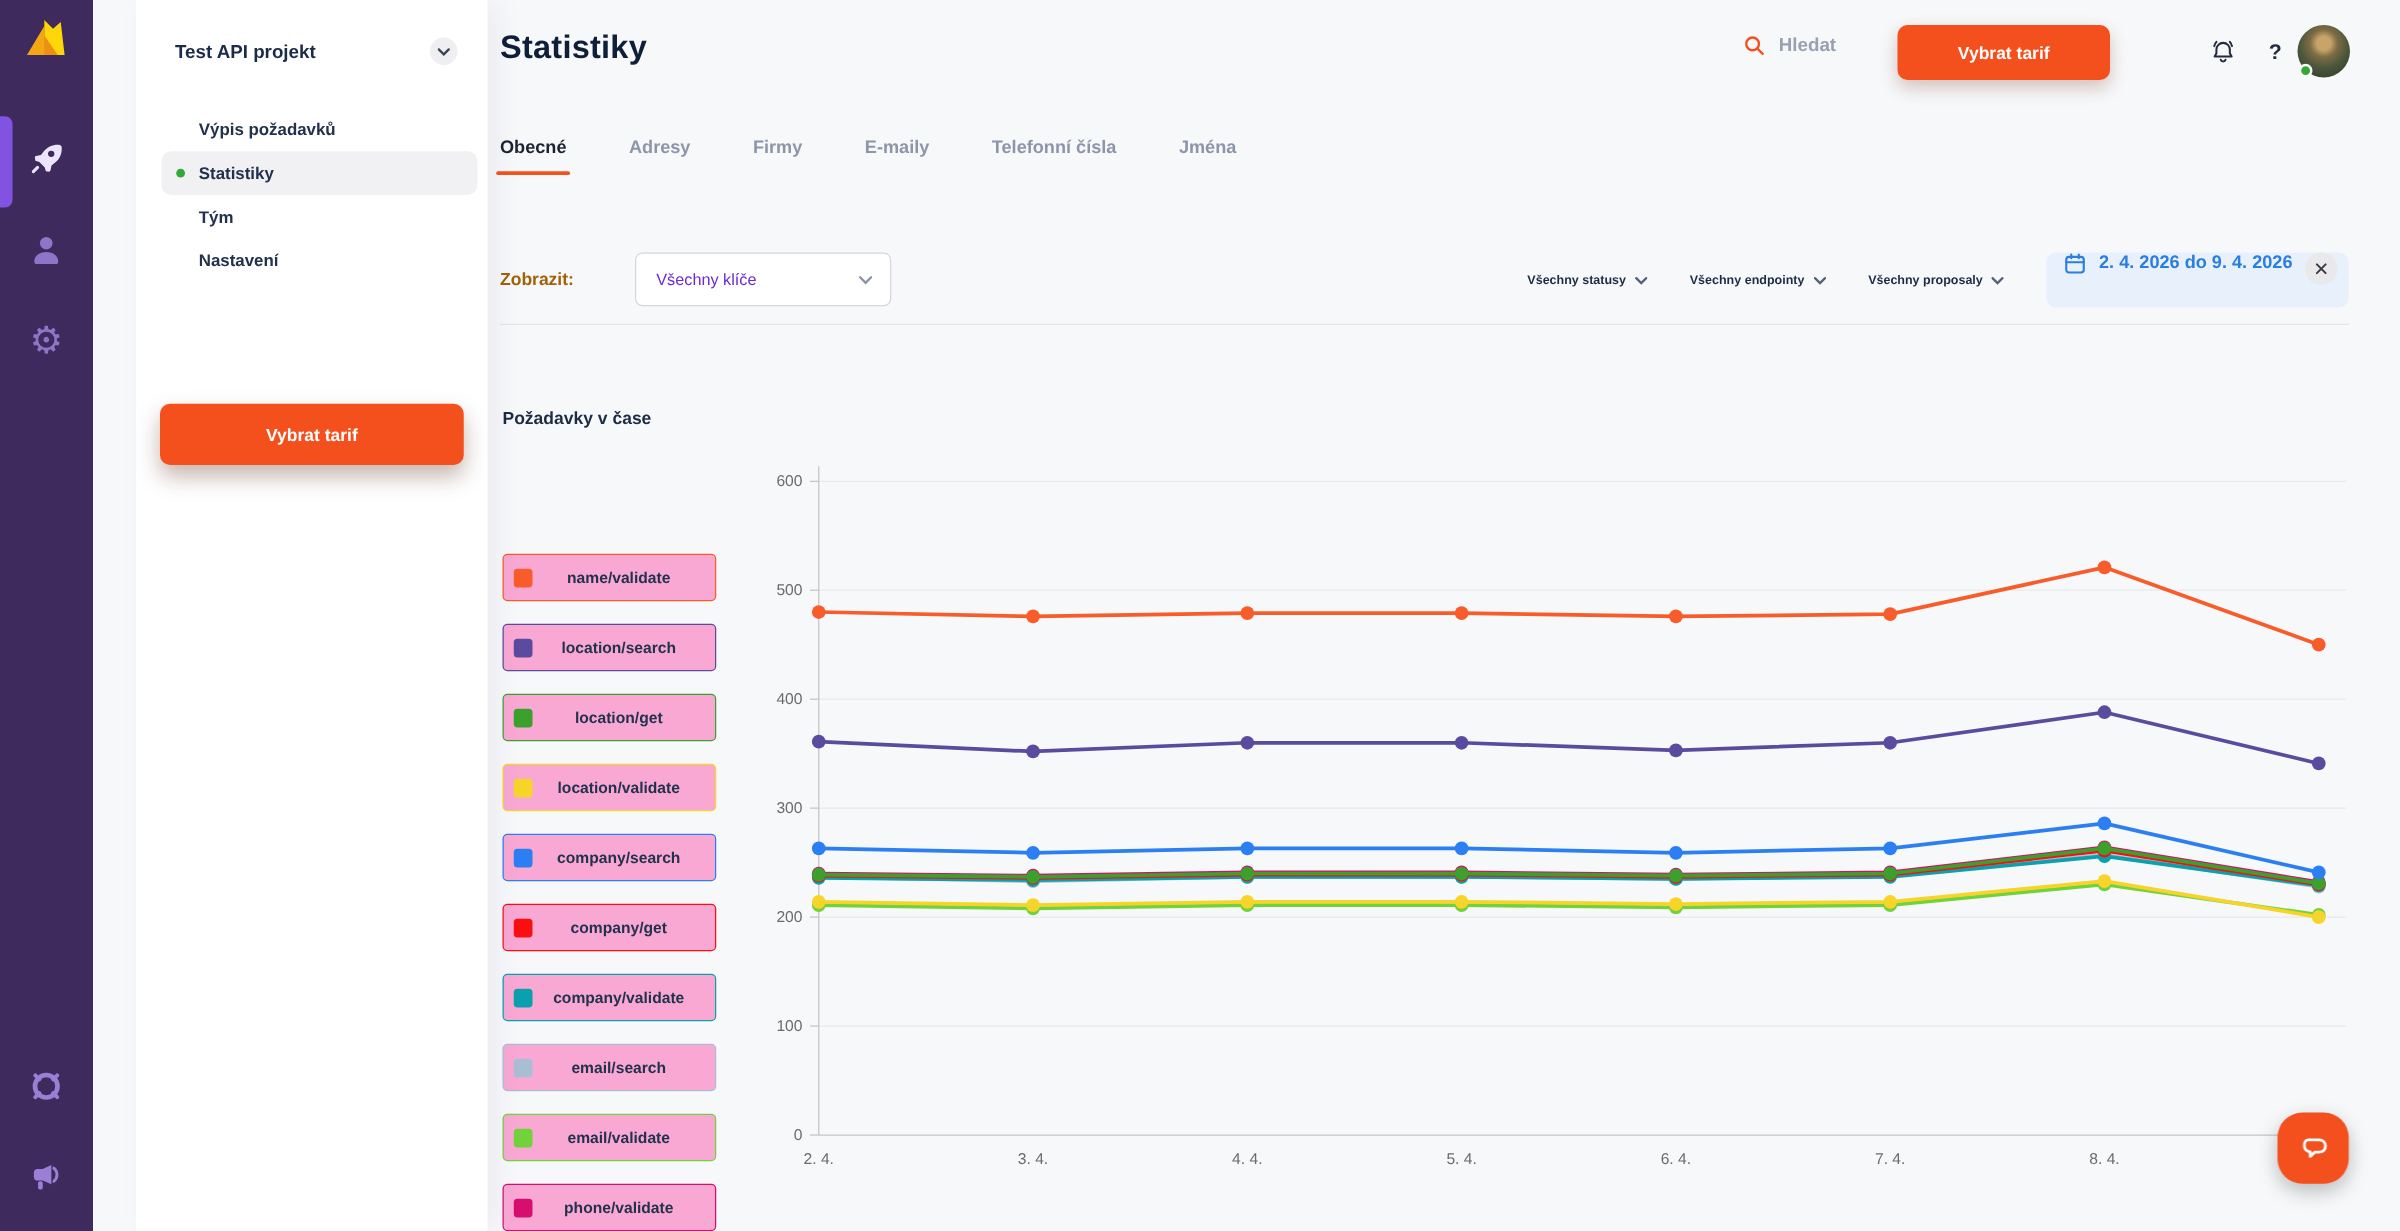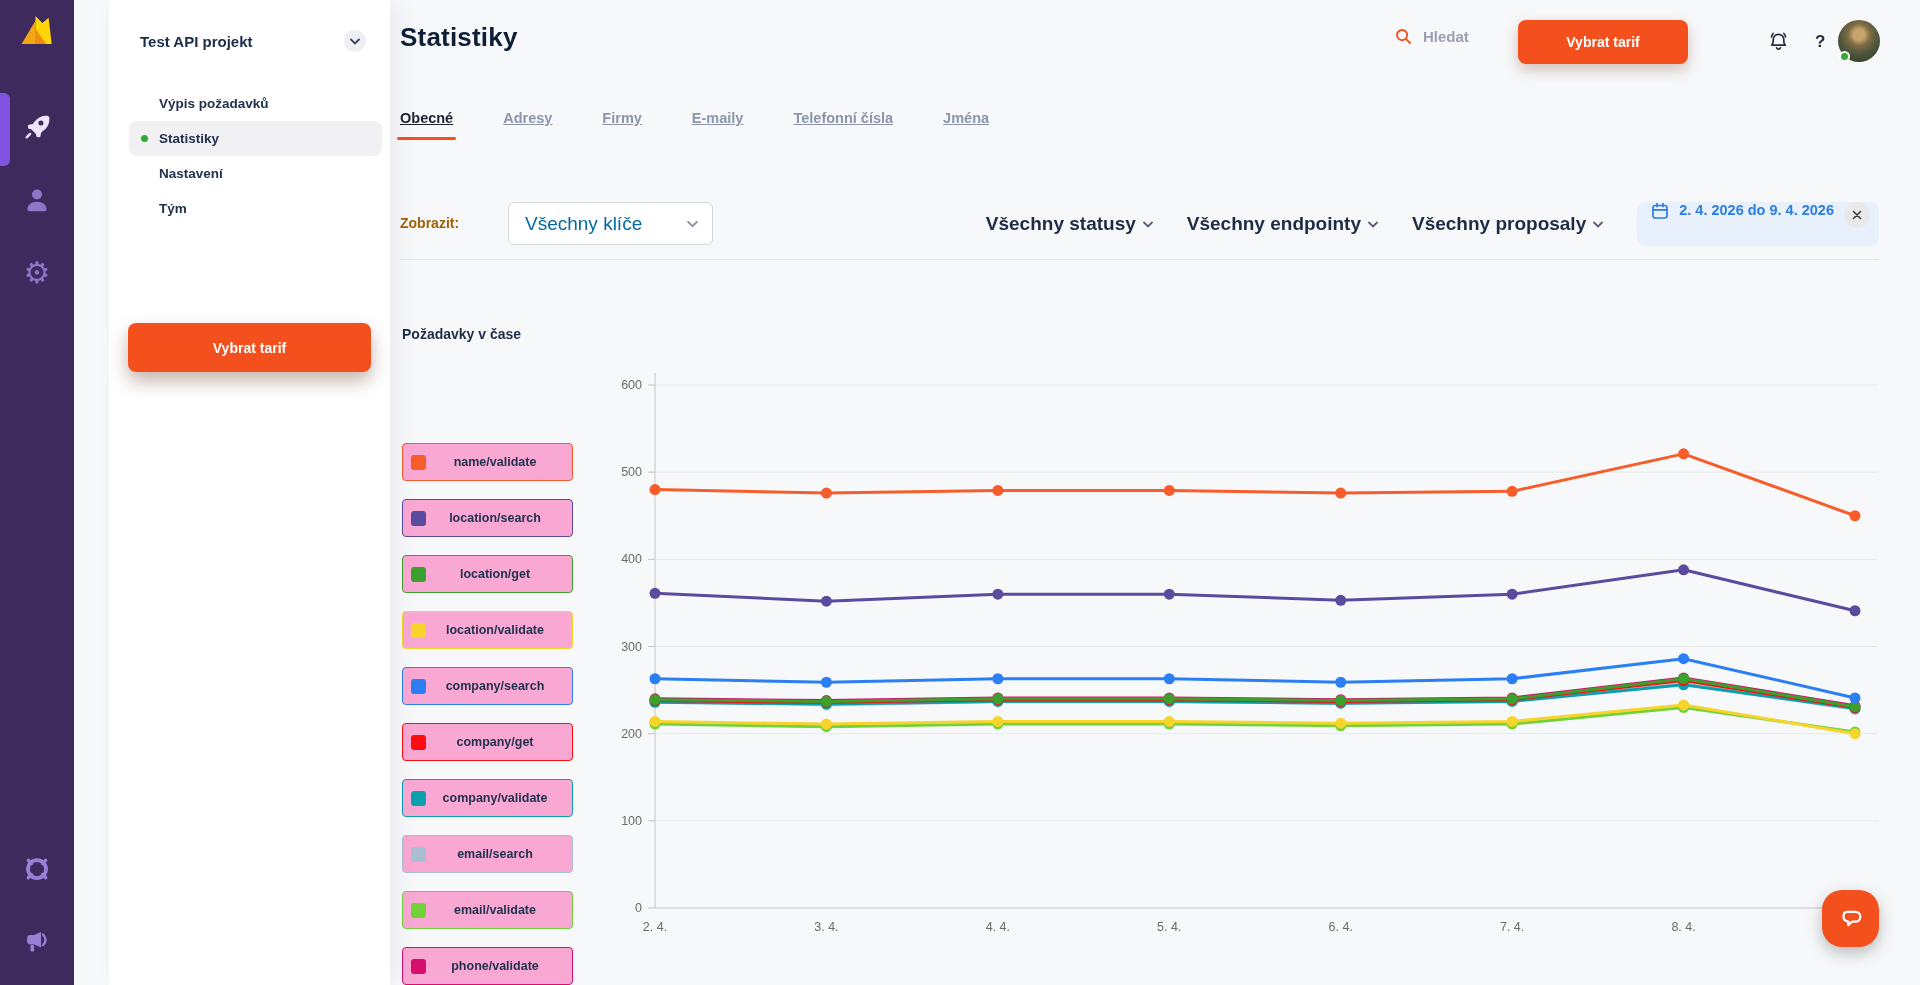--- a/index.html
+++ b/index.html
@@ -42,32 +42,32 @@
                 box-shadow:0 6px 14px rgba(120,50,20,.28); font-family:inherit; }
   .bell { position:absolute; left:1412px; top:30px; cursor:pointer; }
   .help { position:absolute; left:1460px; top:32px; font-size:17px; font-weight:800; color:#232c3f; cursor:pointer; }
   .avatar-wrap { position:absolute; left:1483px; top:20px; width:42px; height:42px; cursor:pointer; }
   .avatar { width:42px; height:42px; border-radius:50%;
             background:radial-gradient(circle at 50% 35%, #c7a469 0 16%, #7d6c44 32%, #4a553b 58%, #2b3525 100%); }
   .avatar-status { position:absolute; left:1px; bottom:0; width:11px; height:11px; border-radius:50%; background:#2faa35; border:2px solid #fff; }
 
   
   .tabs { position:absolute; left:45px; top:110px; display:flex; gap:50px; }
-  .tab { font-size:14.5px; font-weight:700; color:#8b96ab; cursor:pointer; position:relative; padding-bottom:14px;text-decoration:underline; }
+  .tab { font-size:14.5px; font-weight:700; color:#8b96ab; cursor:pointer; position:relative; padding-bottom:14px; }
   .tab.active { color:#1c2333; }
   .tab.active::after { content:""; position:absolute; left:-3px; right:-3px; bottom:0; height:3px; border-radius:2px; background:#f4511e; }
 
   
   .filter-label { position:absolute; left:45px; top:215px; font-size:14px; font-weight:700; color:#a16207; }
   .keys-select { position:absolute; left:153px; top:202px; width:205px; height:43px; background:#fff;
                  border:1px solid #d6d6de; border-radius:6px; display:flex; align-items:center;
                  justify-content:space-between; padding:0 14px 0 16px; cursor:pointer; }
-  .keys-select-value { font-size:19px; color:#0369a1; }
+  .keys-select-value { font-size:13px; color:#6d28d9; }
   .right-filters { position:absolute; right:41px; top:202px; height:44px; display:flex; align-items:center; gap:34px; }
-  .filter-dd { display:flex; align-items:center; gap:7px; font-size:19px; font-weight:700; color:#1d2c45; cursor:pointer; }
+  .filter-dd { display:flex; align-items:center; gap:7px; font-size:10px; font-weight:700; color:#1d2c45; cursor:pointer; }
   .date-chip { height:44px; background:#e8f1fb; border-radius:8px; display:flex; align-items:flex-start; gap:10px; padding:0 9px 0 14px; cursor:pointer; }
   .date-chip-text { font-size:14.5px; font-weight:700; color:#2a7de1; }
   .chip-close { width:26px; height:26px; border-radius:50%; background:#e9e9ec; color:#3a3a3a; font-size:14px;
                 display:flex; align-items:center; justify-content:center; cursor:pointer; }
   .filters-divider { position:absolute; left:45px; right:41px; top:259px; height:1px; background:#e3e5ea; }
 
   
   .section-title { position:absolute; left:47px; top:326px; font-size:14px; font-weight:700; color:#1d2c45; }
   .legend { position:absolute; left:47px; top:443px; width:171px; }
   .legend-item { height:38px; background:#f9a8d4; border:1.5px solid; border-radius:4px; margin-bottom:18px;
@@ -135,24 +135,24 @@
   </div>
   <div class="nav">
       <div class="nav-item">
         <span>Výpis požadavků</span>
       </div>
       <div class="nav-item active">
         <span class="nav-dot"></span>
         <span>Statistiky</span>
       </div>
       <div class="nav-item">
+        <span>Tým</span>
+      </div>
+      <div class="nav-item">
         <span>Nastavení</span>
-      </div>
-      <div class="nav-item">
-        <span>Tým</span>
       </div>
     </div>
   <button class="sidebar-cta">Vybrat tarif</button>
 </div>
 
 <div class="main">
   <div class="page-title">Statistiky</div>
 
   <div class="search">
     <svg width="17" height="17" viewBox="0 0 18 18" fill="none" stroke="#f4501e" stroke-width="2" stroke-linecap="round">

